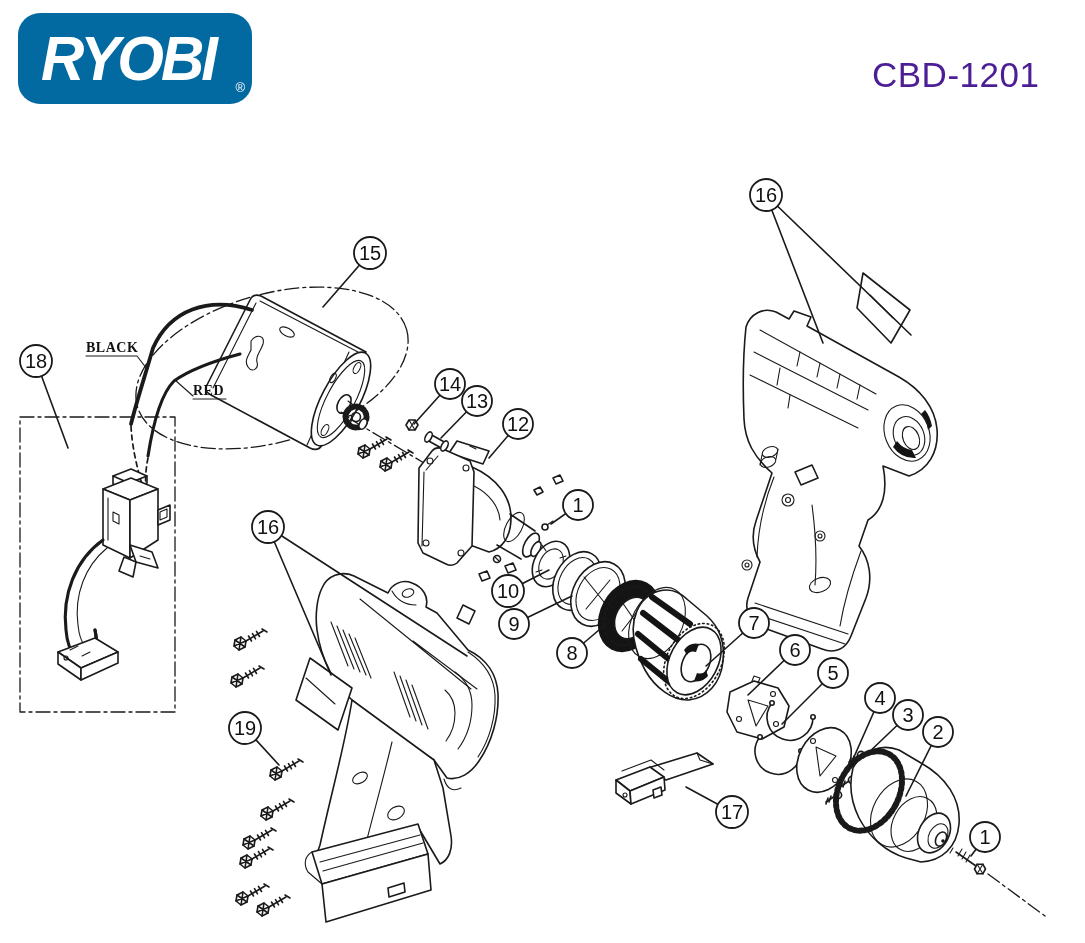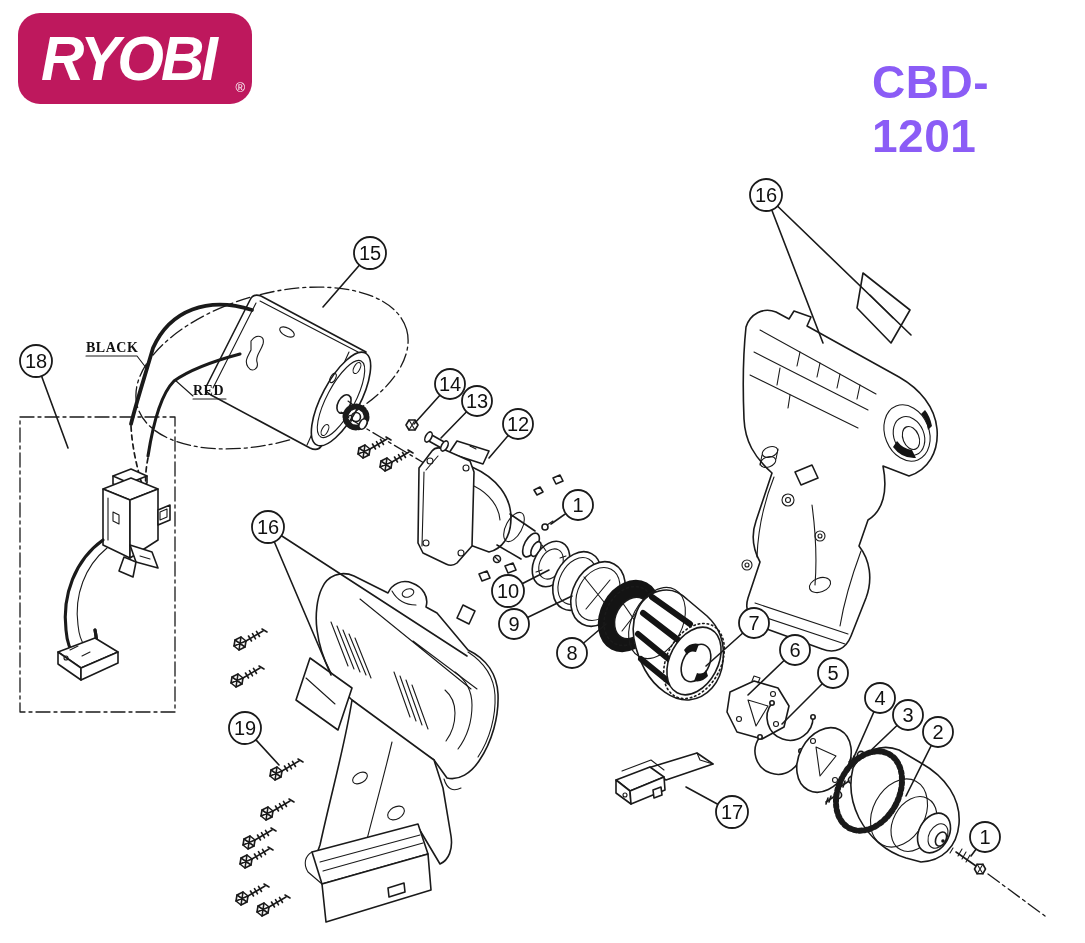--- a/index.html
+++ b/index.html
@@ -1,25 +1,25 @@
 <!DOCTYPE html>
 <html><head>
 <meta charset="utf-8">
 <style>
   html,body{margin:0;padding:0;background:#fff;}
   .page{position:relative;width:1085px;height:943px;background:#fff;overflow:hidden;
         font-family:"Liberation Sans",sans-serif;}
-  .logo{position:absolute;left:18px;top:13px;width:234px;height:91px;background:#be185d;
+  .logo{position:absolute;left:18px;top:13px;width:234px;height:91px;background:#0369a1;
         border-radius:22px;display:flex;align-items:center;justify-content:center;}
   .logo-text{color:#fff;font-style:italic;font-weight:bold;font-size:60px;
              letter-spacing:-3px;padding-right:14px;transform:scaleY(1.04);
              font-family:"Liberation Sans",sans-serif;}
   .logo-reg{position:absolute;right:7px;bottom:9px;color:#fff;font-size:13px;font-style:normal;}
-  .model{position:absolute;left:872px;top:55px;font-weight:bold;font-size:46px;
-         letter-spacing:0.5px;color:#8b5cf6;}
+  .model{position:absolute;left:872px;top:55px;font-weight:normal;font-size:35px;
+         letter-spacing:0.5px;color:#4c1d95;}
   svg{position:absolute;left:0;top:0;}
   svg *{stroke:#1a1a1a;fill:none;stroke-width:1.6;stroke-linejoin:round;stroke-linecap:round;}
   .fw{fill:#fff;}
   .fb{fill:#141414;stroke:none;}
   .thin{stroke-width:1.1;}
   .dd{stroke-dasharray:14 4 3 4;stroke-width:1.3;}
   .dsh{stroke-dasharray:5 4;stroke-width:1.7;}
   .wire{stroke-width:3.8;}
   .wire2{stroke-width:3.1;}
   .rib{stroke-width:6;stroke:#141414;}

